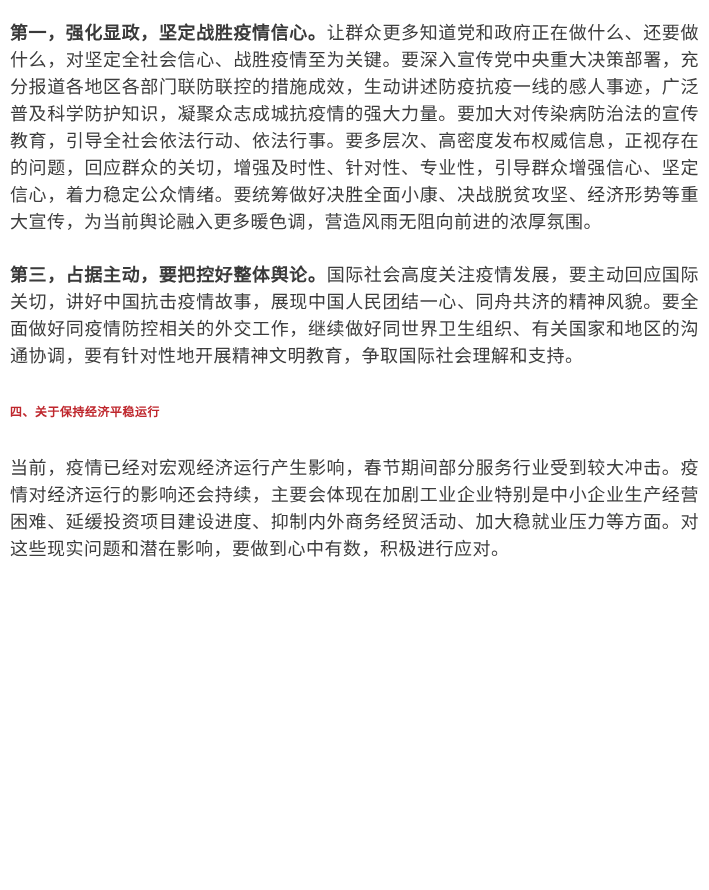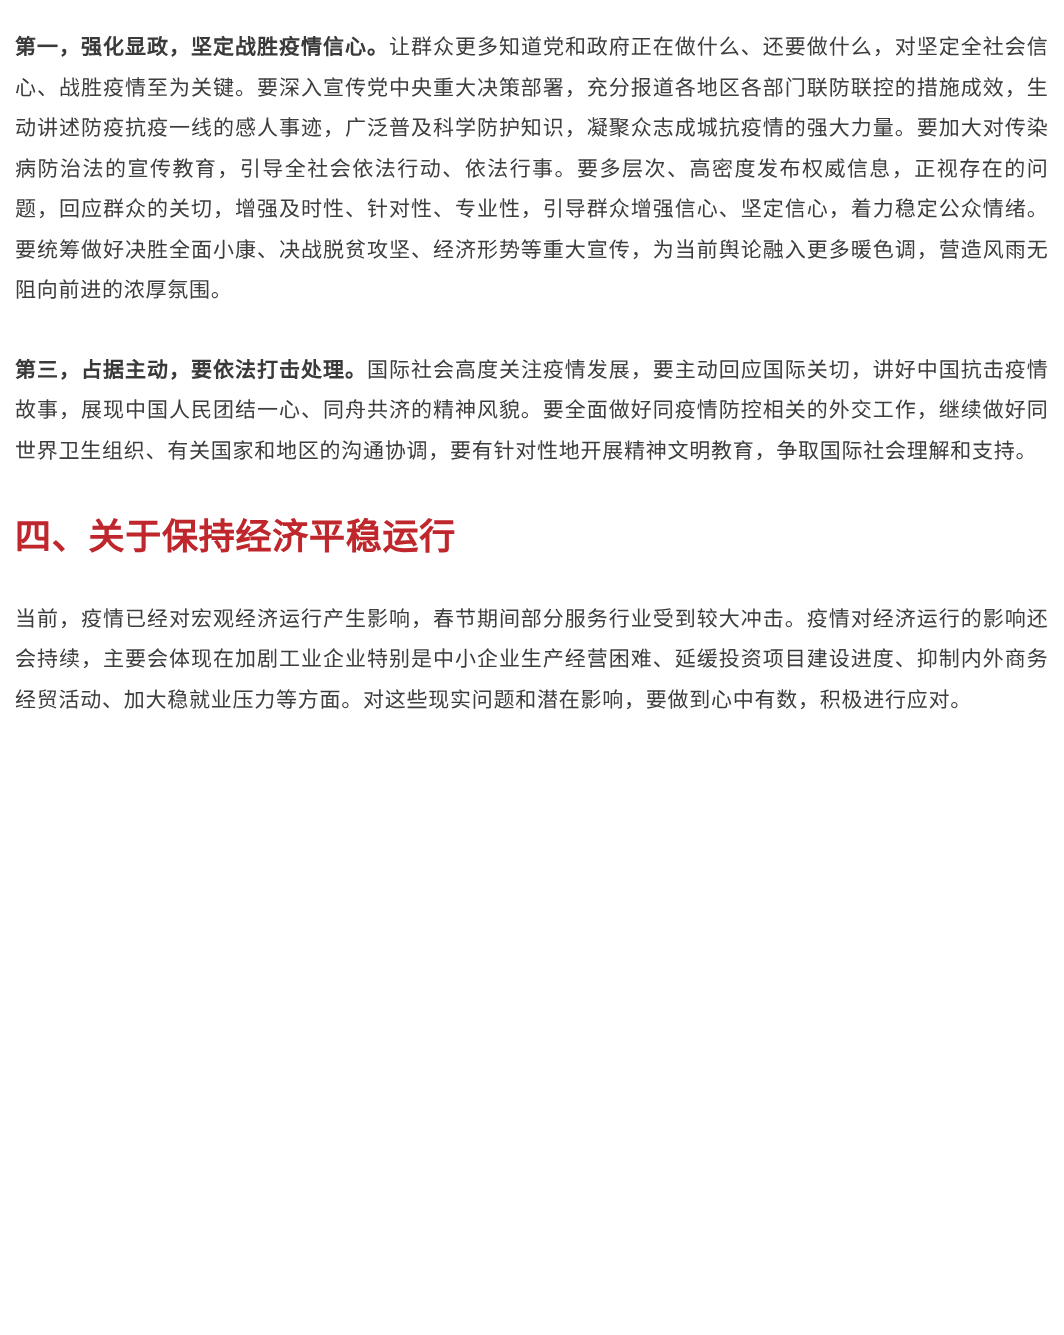--- a/index.html
+++ b/index.html
@@ -11,53 +11,53 @@
     width: 709px;
     min-height: 890px;
     box-sizing: border-box;
     padding: 19px 10px 12px 10px;
     background: #ffffff;
     font-family: "DejaVu Sans", "Liberation Sans", sans-serif;
     color: #3d3d3d;
   }
   .doc p {
     margin: 0 0 26px 0;
-    font-size: 14px;
+    font-size: 18px;
     line-height: 27px;
     text-align: justify;
     letter-spacing: 0.5px;
   }
   .doc p:last-child {
     margin-bottom: 12px;
   }
   .doc p .lead {
     font-weight: bold;
     color: #3a3a3a;
   }
   .doc h2 {
     margin: 31px 0 30px 0;
-    font-size: 24px;
+    font-size: 12px;
     line-height: 24px;
     font-weight: bold;
     color: #bf272d;
     letter-spacing: 0.5px;
   }
 </style>
 </head>
 <body>
 
 <main class="doc">
 
   <p>
     <span class="lead">第一，强化显政，坚定战胜疫情信心。</span><span>让群众更多知道党和政府正在做什么、还要做什么，对坚定全社会信心、战胜疫情至为关键。要深入宣传党中央重大决策部署，充分报道各地区各部门联防联控的措施成效，生动讲述防疫抗疫一线的感人事迹，广泛普及科学防护知识，凝聚众志成城抗疫情的强大力量。要加大对传染病防治法的宣传教育，引导全社会依法行动、依法行事。要多层次、高密度发布权威信息，正视存在的问题，回应群众的关切，增强及时性、针对性、专业性，引导群众增强信心、坚定信心，着力稳定公众情绪。要统筹做好决胜全面小康、决战脱贫攻坚、经济形势等重大宣传，为当前舆论融入更多暖色调，营造风雨无阻向前进的浓厚氛围。</span>
   </p>
 
 
   <p>
-    <span class="lead">第三，占据主动，要依法打击处理。</span><span>国际社会高度关注疫情发展，要主动回应国际关切，讲好中国抗击疫情故事，展现中国人民团结一心、同舟共济的精神风貌。要全面做好同疫情防控相关的外交工作，继续做好同世界卫生组织、有关国家和地区的沟通协调，要有针对性地开展精神文明教育，争取国际社会理解和支持。</span>
+    <span class="lead">第三，占据主动，要把控好整体舆论。</span><span>国际社会高度关注疫情发展，要主动回应国际关切，讲好中国抗击疫情故事，展现中国人民团结一心、同舟共济的精神风貌。要全面做好同疫情防控相关的外交工作，继续做好同世界卫生组织、有关国家和地区的沟通协调，要有针对性地开展精神文明教育，争取国际社会理解和支持。</span>
   </p>
 
   <h2>四、关于保持经济平稳运行</h2>
 
 
   <p>
     <span>当前，疫情已经对宏观经济运行产生影响，春节期间部分服务行业受到较大冲击。疫情对经济运行的影响还会持续，主要会体现在加剧工业企业特别是中小企业生产经营困难、延缓投资项目建设进度、抑制内外商务经贸活动、加大稳就业压力等方面。对这些现实问题和潜在影响，要做到心中有数，积极进行应对。</span>
   </p>
 
 </main>

